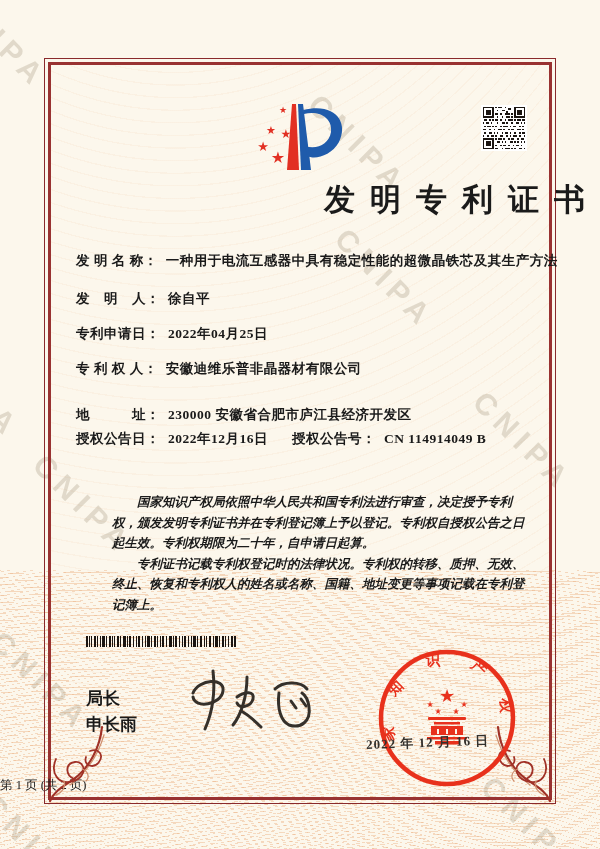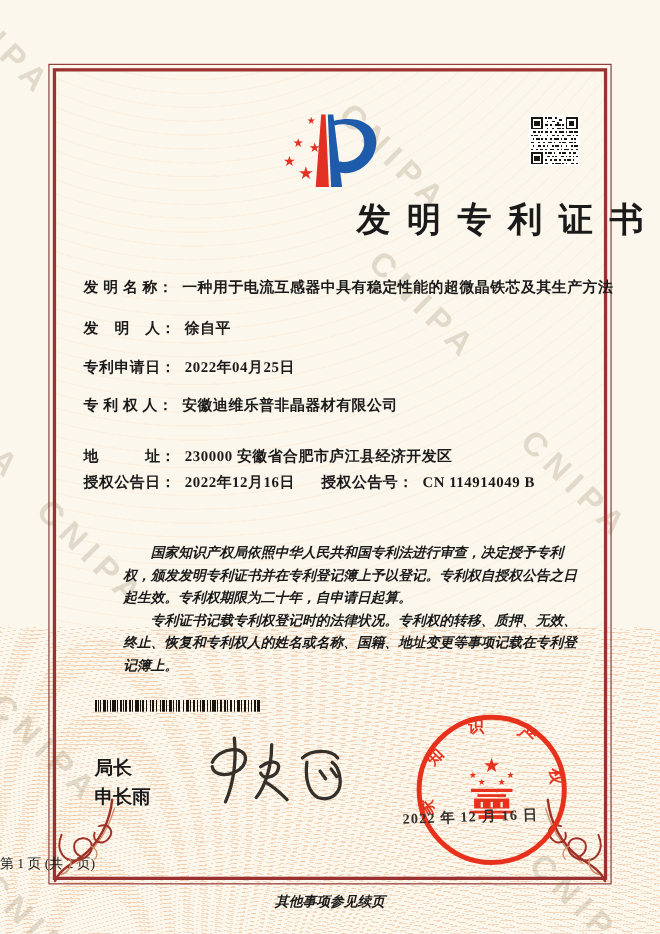--- a/index.html
+++ b/index.html
@@ -227,15 +227,14 @@
       <rect x="-1" y="11" width="2" height="5" fill="#fcf7ec"></rect>
       <rect x="8" y="11" width="2" height="5" fill="#fcf7ec"></rect>
       <rect x="-20" y="19" width="40" height="2.5"></rect>
       <rect x="-12" y="23" width="24" height="3.5"></rect>
     </g>
   </svg>
 
   <div class="seal-date">2022 年 12 月 16 日</div>
 
   <div class="page-info">第 1 页 (共 2 页)</div>
-  <div class="footer-note">其他事项参见续页</div>
 
 </div>
 
 </body></html>

